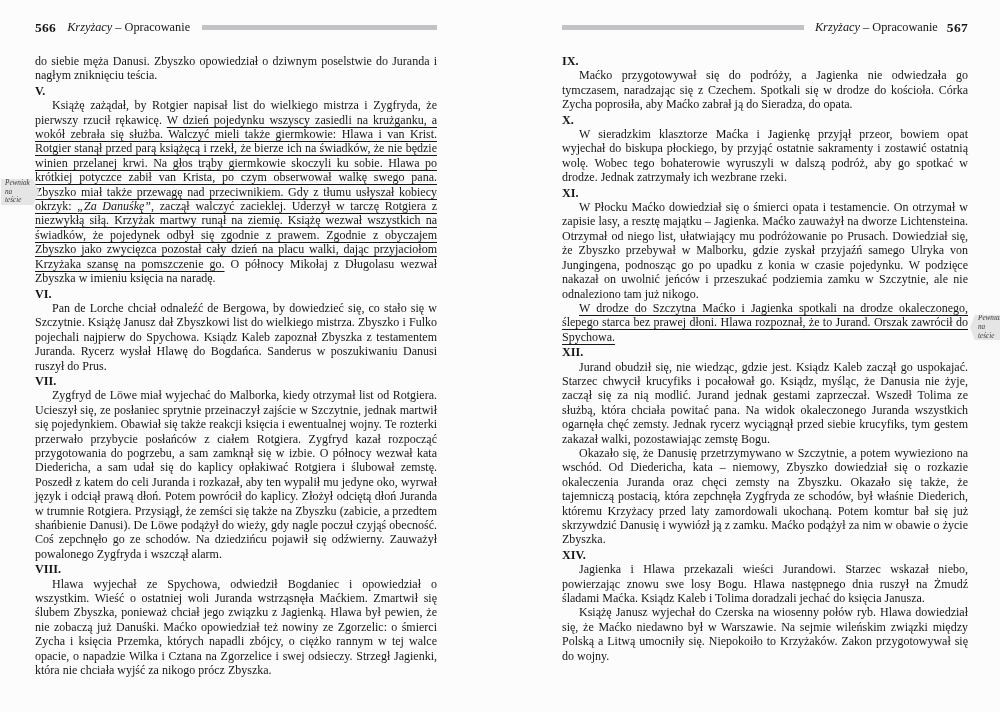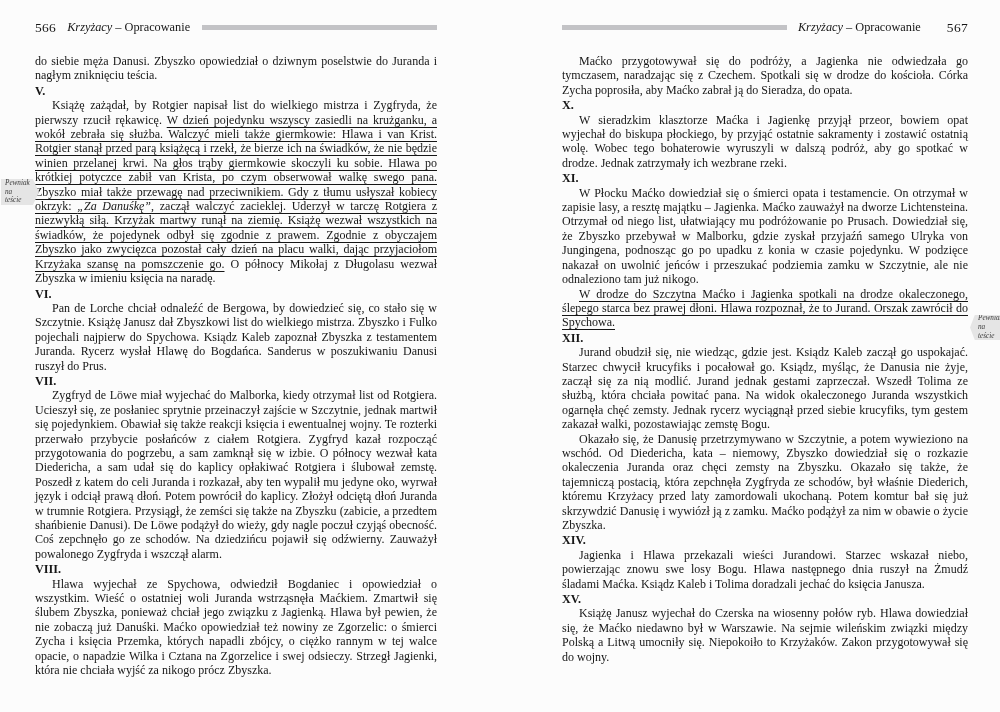--- a/index.html
+++ b/index.html
@@ -10,23 +10,23 @@
     color:#161616;
     position:relative;
     overflow:hidden;
   }
   .spread{display:flex;width:1000px;height:712px;}
   .page{width:500px;box-sizing:border-box;}
   .page-left{padding:20px 63px 0 35px;}
   .page-right{padding:20px 32px 0 62px;}
 
   .page-header{display:flex;align-items:center;height:15px;margin-bottom:19px;white-space:nowrap;}
-  .pagenum{font-weight:normal;font-size:13.5px;letter-spacing:.3px;text-align:right;}
+  .pagenum{font-weight:bold;font-size:13.5px;letter-spacing:.3px;text-align:right;}
   .page-left .pagenum{margin-right:11px;}
-  .page-right .pagenum{margin-left:26px;}
+  .page-right .pagenum{margin-left:9px;}
   .runtitle{font-size:12.3px;}
   .runtitle .ital{}
   .rule{flex:1;height:5px;background:#c3c3c6;align-self:center;}
   .page-left .rule{margin-left:12px;}
   .page-right .rule{margin-right:11px;}
 
   .sec-heading{font-weight:bold;font-size:12.2px;line-height:14.4px;margin-top:1px;}
   .para{margin:0;text-align:justify;font-size:12px;line-height:14.4px;text-indent:17px;}
   .para.noindent{text-indent:0;}
   .u{text-decoration:underline;text-decoration-thickness:1px;text-underline-offset:2.5px;}
@@ -74,32 +74,32 @@
       </div>
   </div>
 
   <div class="page page-right">
     <div class="page-header">
       <span class="rule"></span>
       <span class="runtitle"><span class="ital">Krzyżacy</span><span> – Opracowanie</span></span>
       <span class="pagenum">567</span>
     </div>
     <div class="page-body">
+        <div class="sec-heading">IX.</div>
         <p class="para"><span>Maćko przygotowywał się do podróży, a Jagienka nie odwiedzała go tymczasem, naradzając się z Czechem. Spotkali się w drodze do kościoła. Córka Zycha poprosiła, aby Maćko zabrał ją do Sieradza, do opata.</span></p>
         <div class="sec-heading">X.</div>
         <p class="para"><span>W sieradzkim klasztorze Maćka i Jagienkę przyjął przeor, bowiem opat wyjechał do biskupa płockiego, by przyjąć ostatnie sakramenty i zostawić ostatnią wolę. Wobec tego bohaterowie wyruszyli w dalszą podróż, aby go spotkać w drodze. Jednak zatrzymały ich wezbrane rzeki.</span></p>
         <div class="sec-heading">XI.</div>
         <p class="para"><span>W Płocku Maćko dowiedział się o śmierci opata i testamencie. On otrzymał w zapisie lasy, a resztę majątku – Jagienka. Maćko zauważył na dworze Lichtensteina. Otrzymał od niego list, ułatwiający mu podróżowanie po Prusach. Dowiedział się, że Zbyszko przebywał w Malborku, gdzie zyskał przyjaźń samego Ulryka von Jungingena, podnosząc go po upadku z konia w czasie pojedynku. W podzięce nakazał on uwolnić jeńców i przeszukać podziemia zamku w Szczytnie, ale nie odnaleziono tam już nikogo.</span></p>
         <p class="para"><span class="u">W drodze do Szczytna Maćko i Jagienka spotkali na drodze okaleczonego, ślepego starca bez prawej dłoni. Hlawa rozpoznał, że to Jurand. Orszak zawrócił do Spychowa.</span></p>
         <div class="sec-heading">XII.</div>
         <p class="para"><span>Jurand obudził się, nie wiedząc, gdzie jest. Ksiądz Kaleb zaczął go uspokajać. Starzec chwycił krucyfiks i pocałował go. Ksiądz, myśląc, że Danusia nie żyje, zaczął się za nią modlić. Jurand jednak gestami zaprzeczał. Wszedł Tolima ze służbą, która chciała powitać pana. Na widok okaleczonego Juranda wszystkich ogarnęła chęć zemsty. Jednak rycerz wyciągnął przed siebie krucyfiks, tym gestem zakazał walki, pozostawiając zemstę Bogu.</span></p>
         <p class="para"><span>Okazało się, że Danusię przetrzymywano w Szczytnie, a potem wywieziono na wschód. Od Diedericha, kata – niemowy, Zbyszko dowiedział się o rozkazie okaleczenia Juranda oraz chęci zemsty na Zbyszku. Okazało się także, że tajemniczą postacią, która zepchnęła Zygfryda ze schodów, był właśnie Diederich, któremu Krzyżacy przed laty zamordowali ukochaną. Potem komtur bał się już skrzywdzić Danusię i wywiózł ją z zamku. Maćko podążył za nim w obawie o życie Zbyszka.</span></p>
         <div class="sec-heading">XIV.</div>
         <p class="para"><span>Jagienka i Hlawa przekazali wieści Jurandowi. Starzec wskazał niebo, powierzając znowu swe losy Bogu. Hlawa następnego dnia ruszył na Żmudź śladami Maćka. Ksiądz Kaleb i Tolima doradzali jechać do księcia Janusza.</span></p>
-        <div class="sec-heading">XV.</div>
         <p class="para"><span>Książę Janusz wyjechał do Czerska na wiosenny połów ryb. Hlawa dowiedział się, że Maćko niedawno był w Warszawie. Na sejmie wileńskim związki między Polską a Litwą umocniły się. Niepokoiło to Krzyżaków. Zakon przygotowywał się do wojny.</span></p>
       </div>
   </div>
 
 </div>
 
 <div class="badge badge-left">
   <span>Pewniak</span>
   <span>na teście</span>
 </div>

